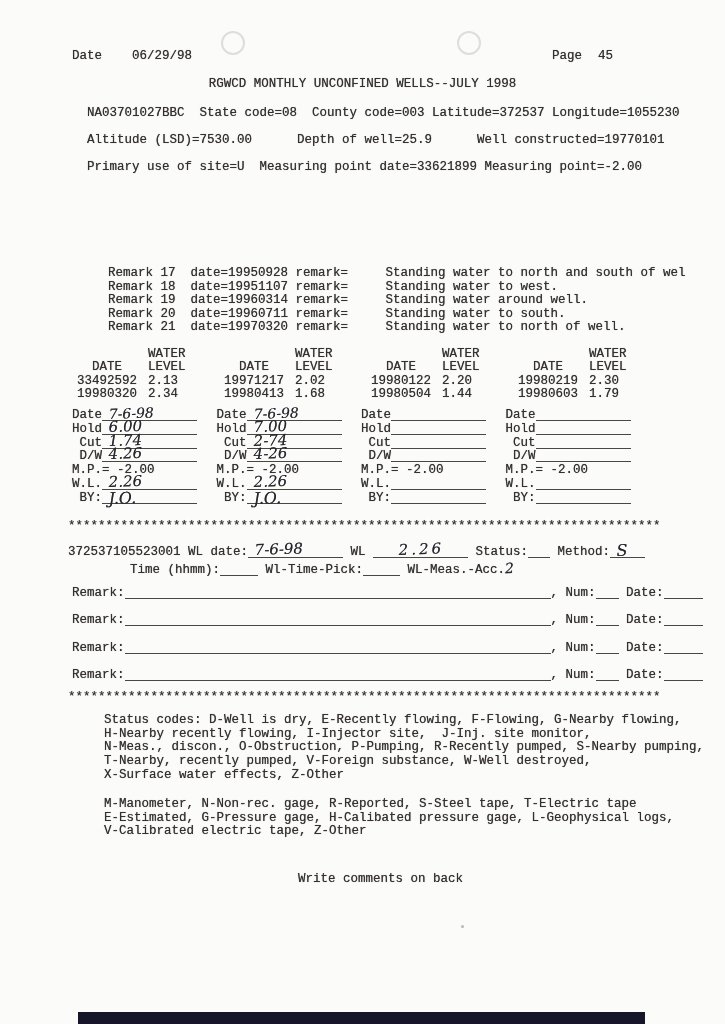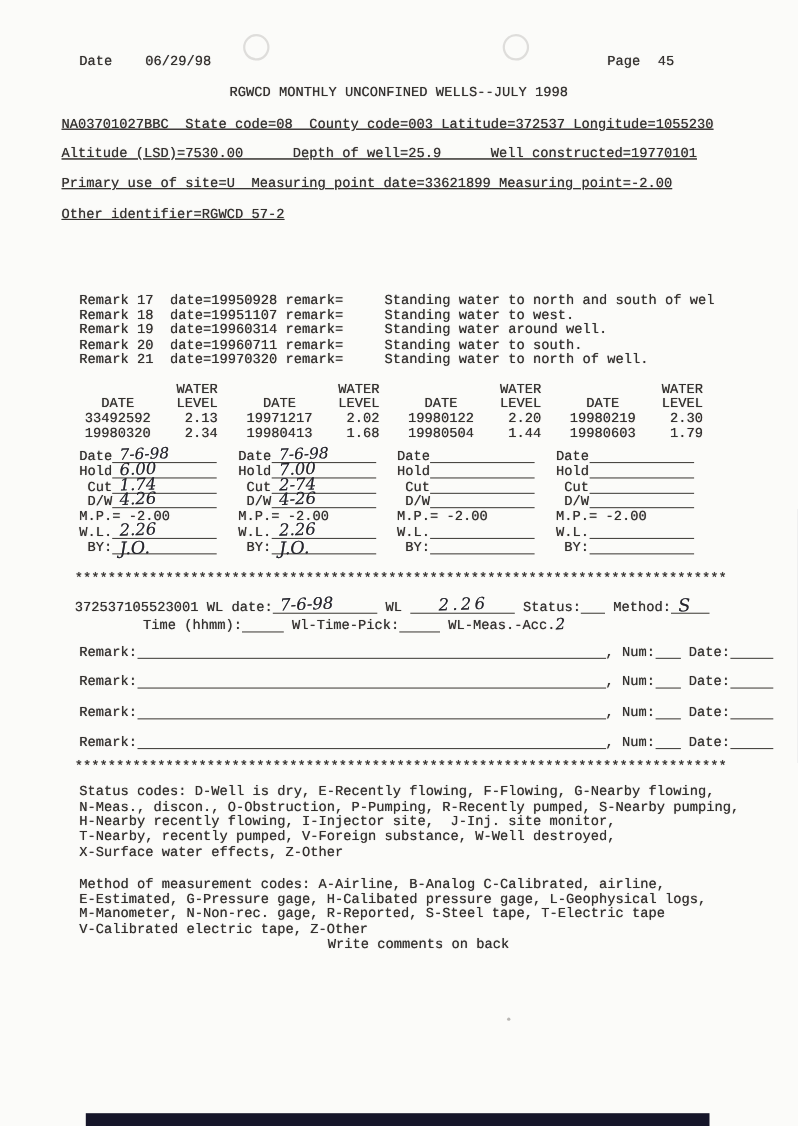--- a/index.html
+++ b/index.html
@@ -6,22 +6,22 @@
   .page{
     position:relative;width:725px;height:1024px;margin:0 auto;
     background:#fbfbf9;overflow:hidden;
     font-family:"Liberation Mono","DejaVu Sans Mono",monospace;
     font-size:12.5px;color:#33302e;
     text-shadow:0 0 .7px rgba(45,42,40,.75);
   }
   .abs{position:absolute;}
   .line{white-space:pre;}
   .lh27{line-height:27.2px;}
-  .lh136{line-height:13.6px;}
-  .lh137{line-height:13.7px;}
+  .lh136{line-height:13.6px;margin-left:36px;}
+  .lh137{line-height:13.7px;margin-left:32px;}
   .center{left:0;right:0;text-align:center;}
   
   .u{display:inline-block;height:12px;vertical-align:-3px;border-bottom:1px solid #4a4743;position:relative;}
   
   .hand{
     font-family:"DejaVu Serif",serif;font-style:italic;
     color:#26262e;text-shadow:0 0 .4px rgba(30,30,40,.6);
     position:absolute;left:7px;bottom:-2px;white-space:nowrap;
     transform:rotate(-2deg);transform-origin:left bottom;
   }
@@ -34,21 +34,21 @@
   }
   .wide{letter-spacing:3px;}
   
   .hdr-gap{display:inline-block;width:30px;}
   .hdr-gap2{display:inline-block;width:16px;}
   
   .wlt-row{display:flex;}
   .wlt-group{width:147px;}
   .wlt-group .r{display:flex;line-height:13.4px;}
   .wlt-group .c1{width:82px;text-align:center;white-space:pre;}
-  .wlt-group .c2{width:50px;text-align:right;white-space:pre;}
+  .wlt-group .c2{width:50px;text-align:left;white-space:pre;}
   
   .fields-row{display:flex;}
   .fcol{width:144.5px;}
   .frow{height:13.8px;white-space:pre;}
   .flabel{white-space:pre;}
   .fu{width:95px;}
   
   .seg{white-space:pre;}
   
   .rrow{height:27.3px;white-space:pre;}
@@ -68,26 +68,25 @@
 
   <div class="abs" style="left:72px;top:49px;">
     <span class="seg">Date</span><span class="hdr-gap"></span><span class="seg">06/29/98</span>
   </div>
   <div class="abs" style="left:552px;top:49px;">
     <span class="seg">Page</span><span class="hdr-gap2"></span><span class="seg">45</span>
   </div>
 
   <div class="abs center" style="top:77px;">RGWCD MONTHLY UNCONFINED WELLS--JULY 1998</div>
 
-  <div class="abs" style="left:56px;top:100px;text-decoration:underline;">
+  <div class="abs" style="left:87px;top:100px;">
     <div>
         <div class="line lh27">NA03701027BBC  State code=08  County code=003 Latitude=372537 Longitude=1055230</div>
         <div class="line lh27">Altitude (LSD)=7530.00      Depth of well=25.9      Well constructed=19770101</div>
         <div class="line lh27">Primary use of site=U  Measuring point date=33621899 Measuring point=-2.00</div>
-        <div class="line lh27">Other identifier=RGWCD 57-2</div>
       </div>
   </div>
 
   <div class="abs" style="left:72px;top:267px;">
     <div>
         <div class="line lh136">Remark 17  date=19950928 remark=     Standing water to north and south of wel</div>
         <div class="line lh136">Remark 18  date=19951107 remark=     Standing water to west.</div>
         <div class="line lh136">Remark 19  date=19960314 remark=     Standing water around well.</div>
         <div class="line lh136">Remark 20  date=19960711 remark=     Standing water to south.</div>
         <div class="line lh136">Remark 21  date=19970320 remark=     Standing water to north of well.</div>
@@ -228,33 +227,32 @@
         <div class="rrow"><span class="seg">Remark:</span><span class="u" style="width:426px;"></span><span class="seg">, Num:</span><span class="u" style="width:23px;"></span><span class="seg"> Date:</span><span class="u" style="width:39px;"></span></div>
         <div class="rrow"><span class="seg">Remark:</span><span class="u" style="width:426px;"></span><span class="seg">, Num:</span><span class="u" style="width:23px;"></span><span class="seg"> Date:</span><span class="u" style="width:39px;"></span></div>
       </div>
   </div>
 
   <div class="abs line" style="left:68px;top:690px;">*******************************************************************************</div>
 
   <div class="abs" style="left:72px;top:714px;">
     <div>
         <div class="line lh137">Status codes: D-Well is dry, E-Recently flowing, F-Flowing, G-Nearby flowing,</div>
+        <div class="line lh137">H-Nearby recently flowing, I-Injector site,  J-Inj. site monitor,</div>
         <div class="line lh137">N-Meas., discon., O-Obstruction, P-Pumping, R-Recently pumped, S-Nearby pumping,</div>
-        <div class="line lh137">H-Nearby recently flowing, I-Injector site,  J-Inj. site monitor,</div>
         <div class="line lh137">T-Nearby, recently pumped, V-Foreign substance, W-Well destroyed,</div>
         <div class="line lh137">X-Surface water effects, Z-Other</div>
       </div>
   </div>
 
   <div class="abs" style="left:72px;top:798px;">
     <div>
-        <div class="line lh137">Method of measurement codes: A-Airline, B-Analog C-Calibrated, airline,</div>
+        <div class="line lh137">M-Manometer, N-Non-rec. gage, R-Reported, S-Steel tape, T-Electric tape</div>
         <div class="line lh137">E-Estimated, G-Pressure gage, H-Calibated pressure gage, L-Geophysical logs,</div>
-        <div class="line lh137">M-Manometer, N-Non-rec. gage, R-Reported, S-Steel tape, T-Electric tape</div>
         <div class="line lh137">V-Calibrated electric tape, Z-Other</div>
       </div>
   </div>
 
-  <div class="abs center" style="top:852px;padding-left:36px;">Write comments on back</div>
+  <div class="abs center" style="top:872px;padding-left:36px;">Write comments on back</div>
 
   <div class="botbar" style="left:78px;top:1012px;width:567px;height:12px;"></div>
 
 </div>
 
 </body></html>

